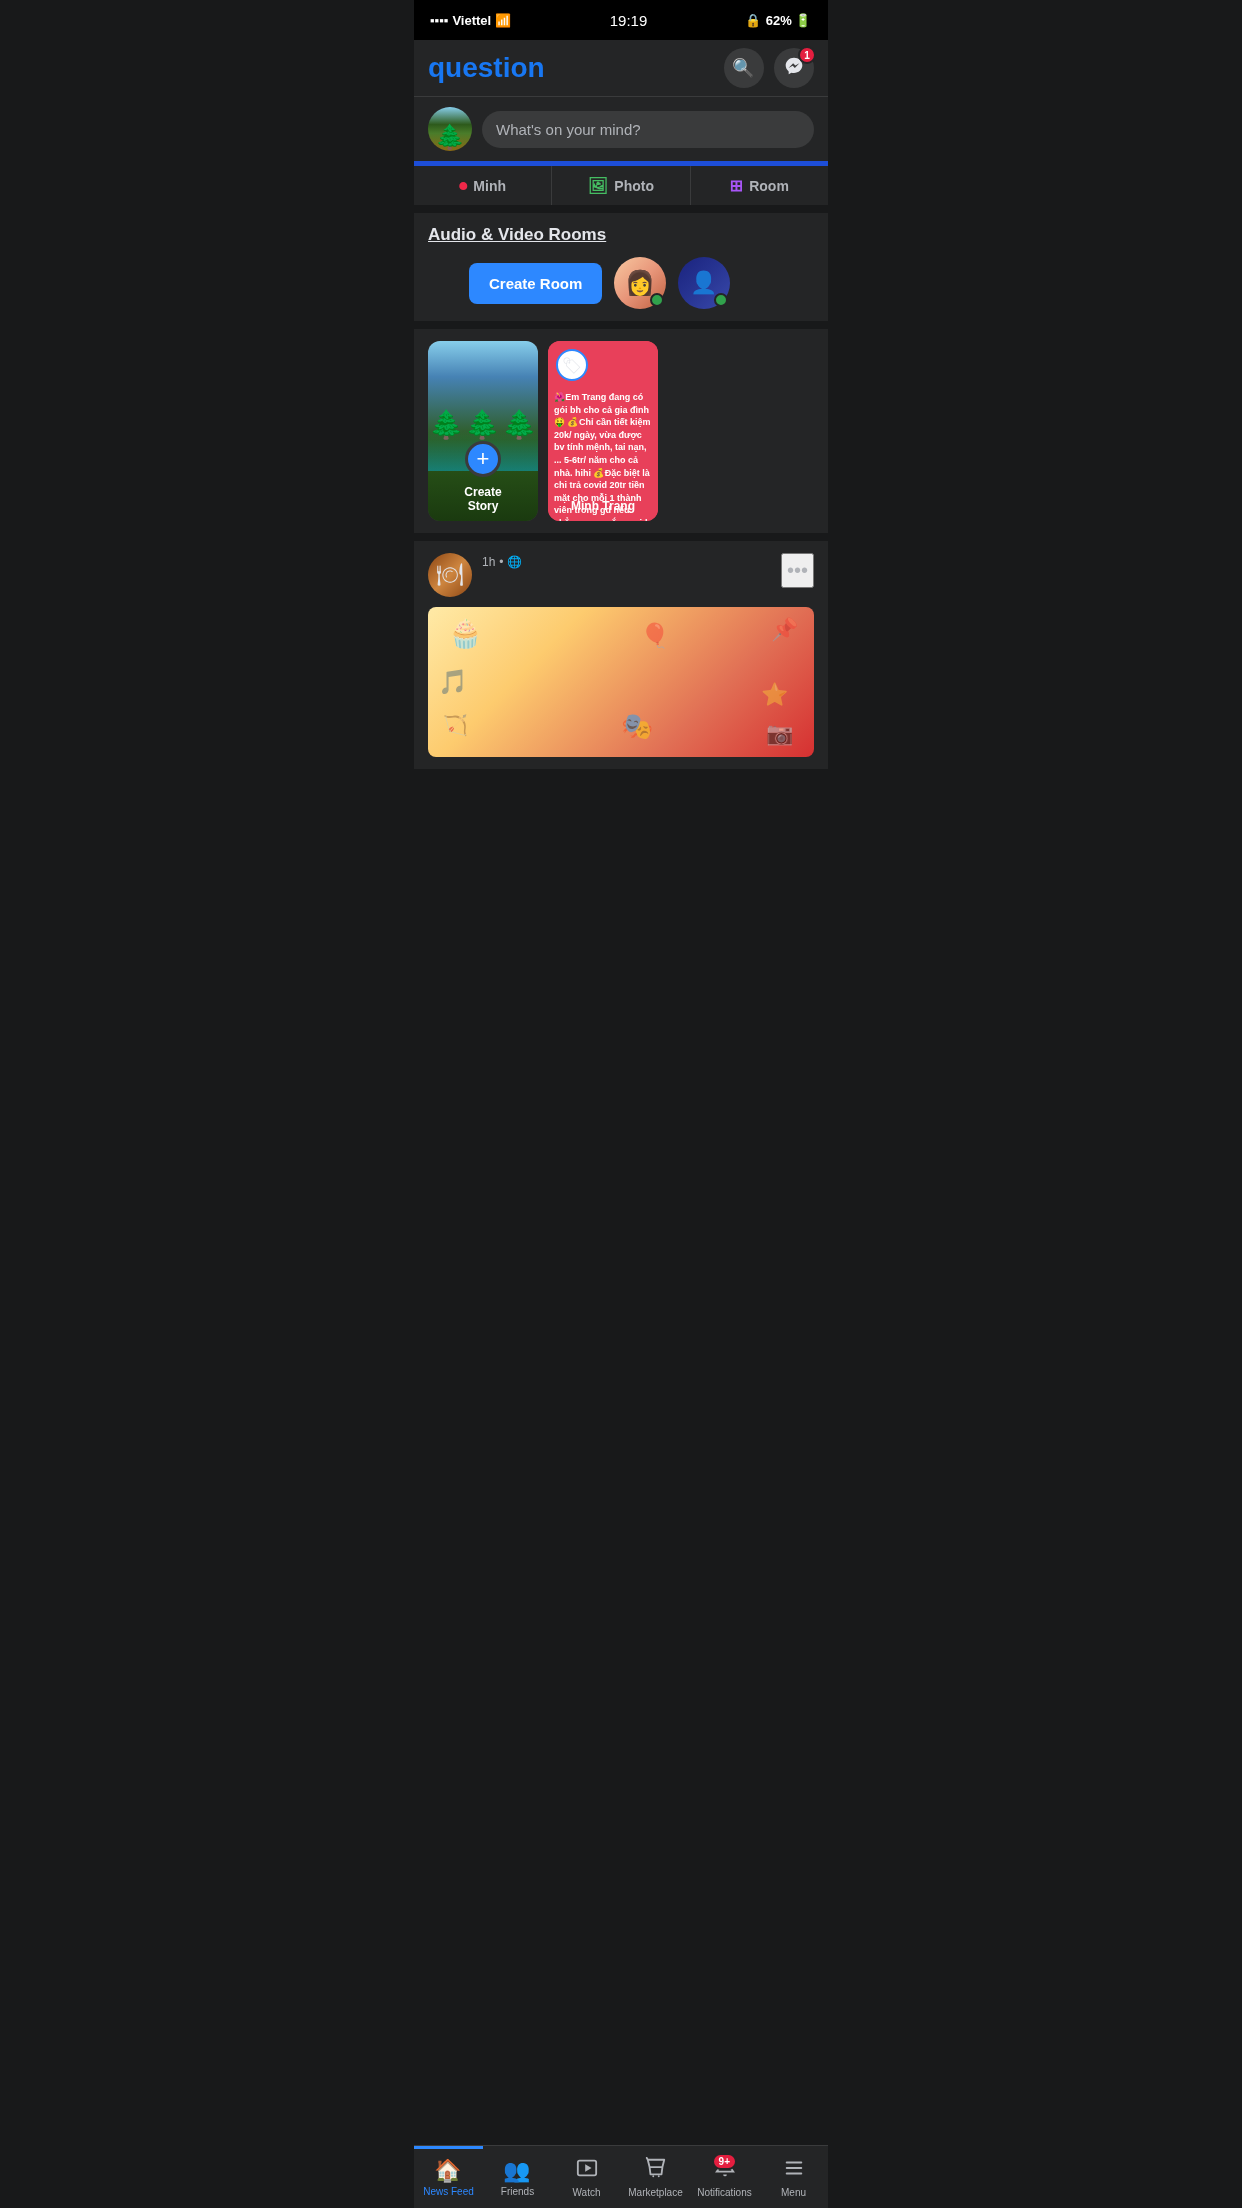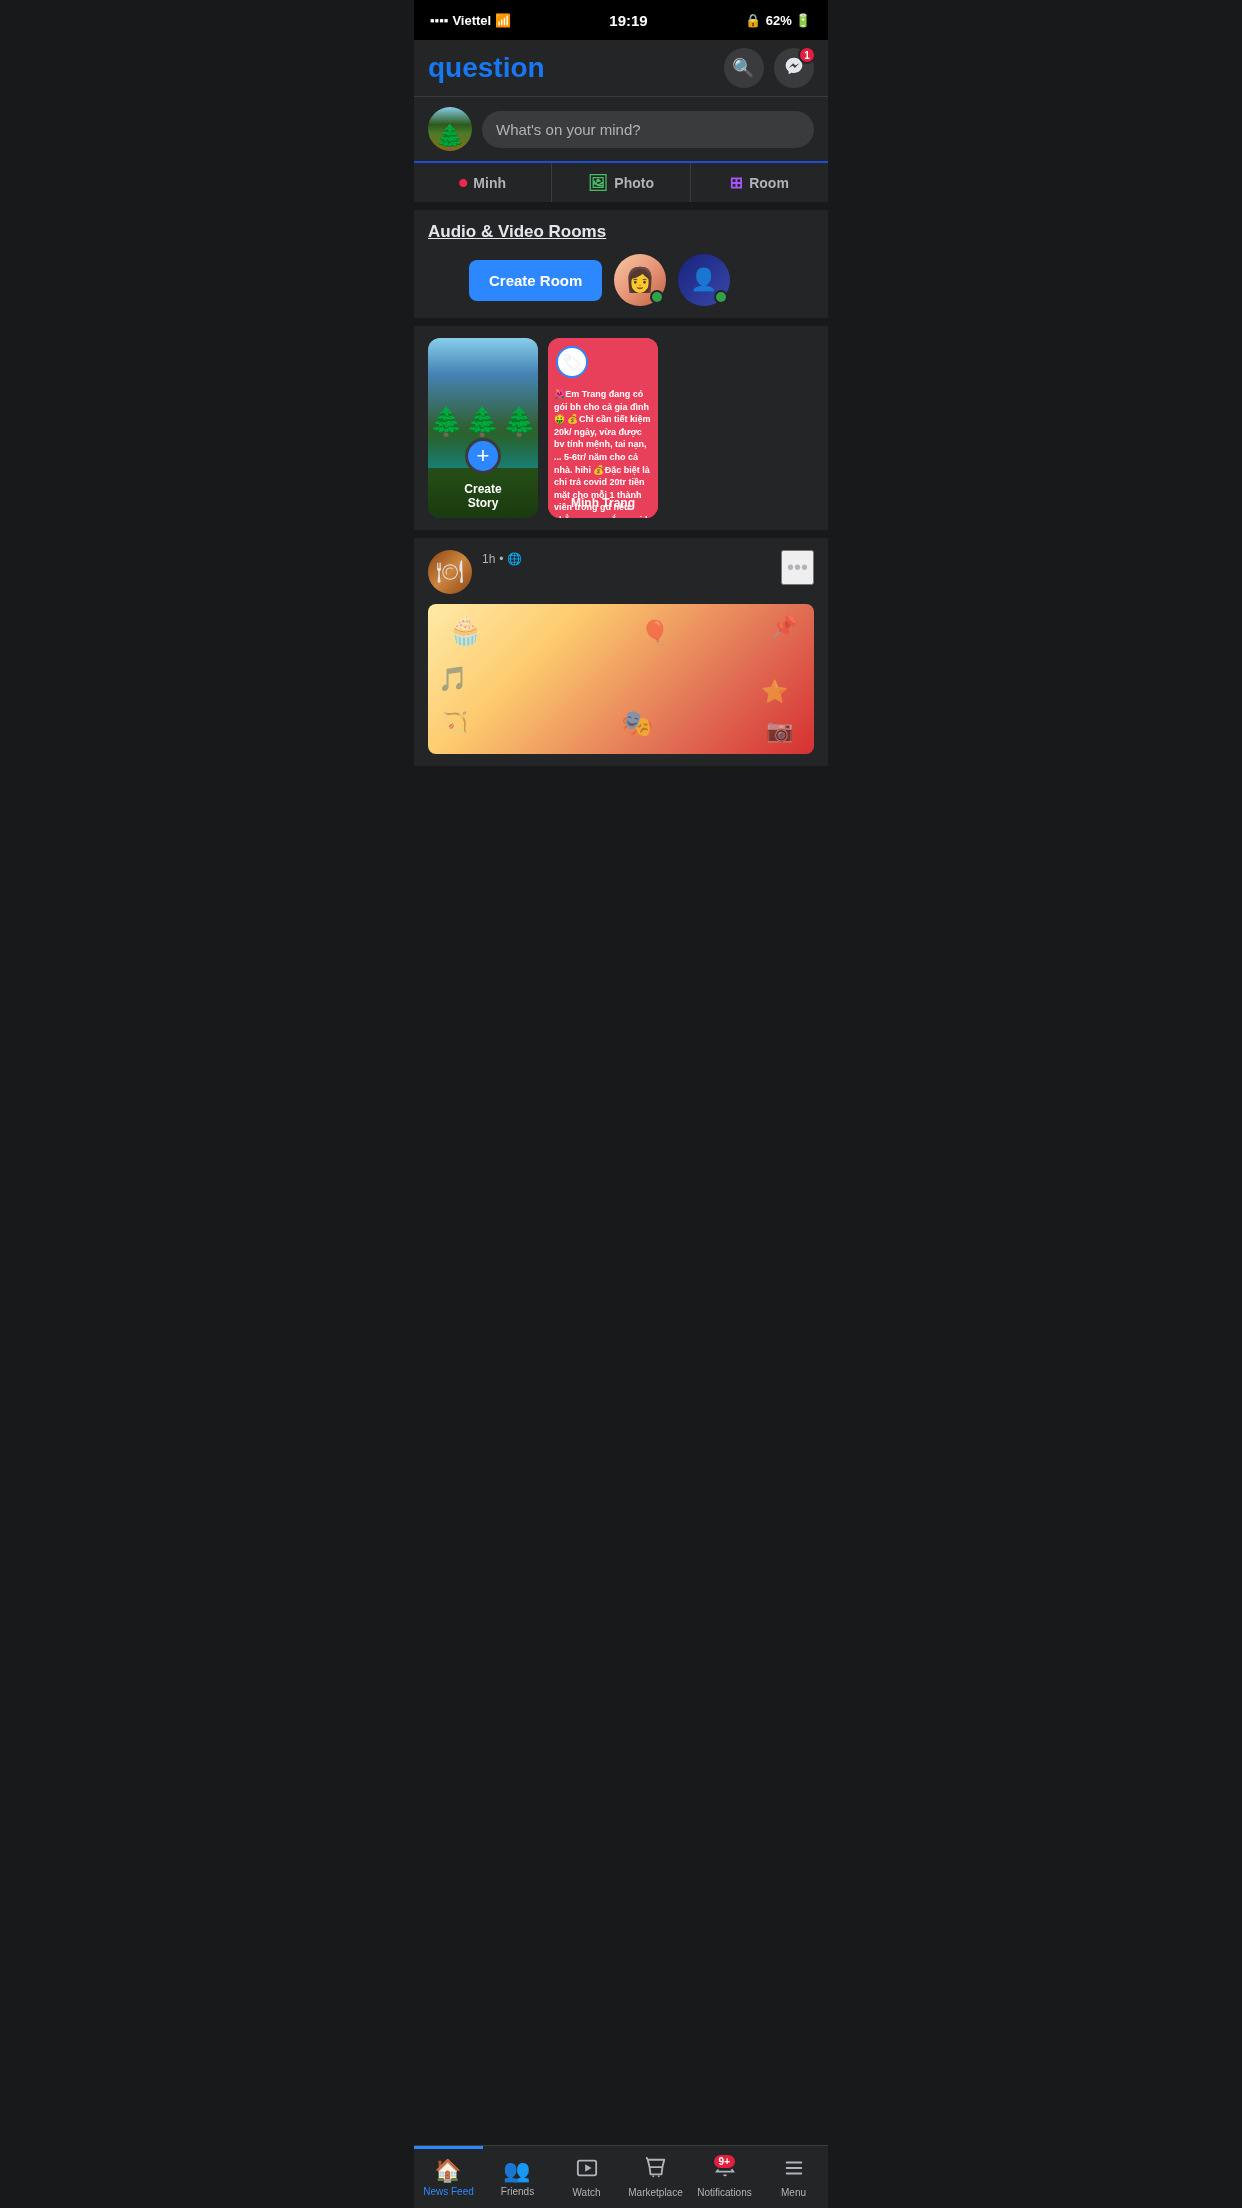--- a/index.html
+++ b/index.html
@@ -19,21 +19,21 @@
       display: flex;
       justify-content: space-between;
       align-items: center;
       padding: 6px 16px;
       font-size: 13px;
       font-weight: 600;
       color: #fff;
       height: 40px;
     }
     .status-left { display: flex; align-items: center; gap: 4px; }
-    .status-center { font-size: 15px; font-weight: 700; text-align: center; }
+    .status-center { font-size: 15px; font-weight: 400; text-align: center; }
     .status-right { display: flex; align-items: center; gap: 4px; }
 
     
     .header {
       background: #242526;
       display: flex;
       align-items: center;
       justify-content: space-between;
       padding: 8px 14px;
       border-bottom: 1px solid #3a3b3c;
@@ -68,21 +68,21 @@
       border: 2px solid #242526;
     }
 
     
     .post-composer {
       background: #242526;
       padding: 10px 14px;
       display: flex;
       align-items: center;
       gap: 10px;
-      border-bottom: 2px solid #1d4ed8;
+      border-bottom: 5px solid #1d4ed8;
     }
     .avatar-forest {
       width: 44px; height: 44px;
       border-radius: 50%;
       background: linear-gradient(180deg, #87CEEB 0%, #2d5a1b 40%, #4a7c2a 60%, #8B6914 100%);
       position: relative;
       overflow: hidden;
     }
     .avatar-forest::before {
       content: '🌲';

